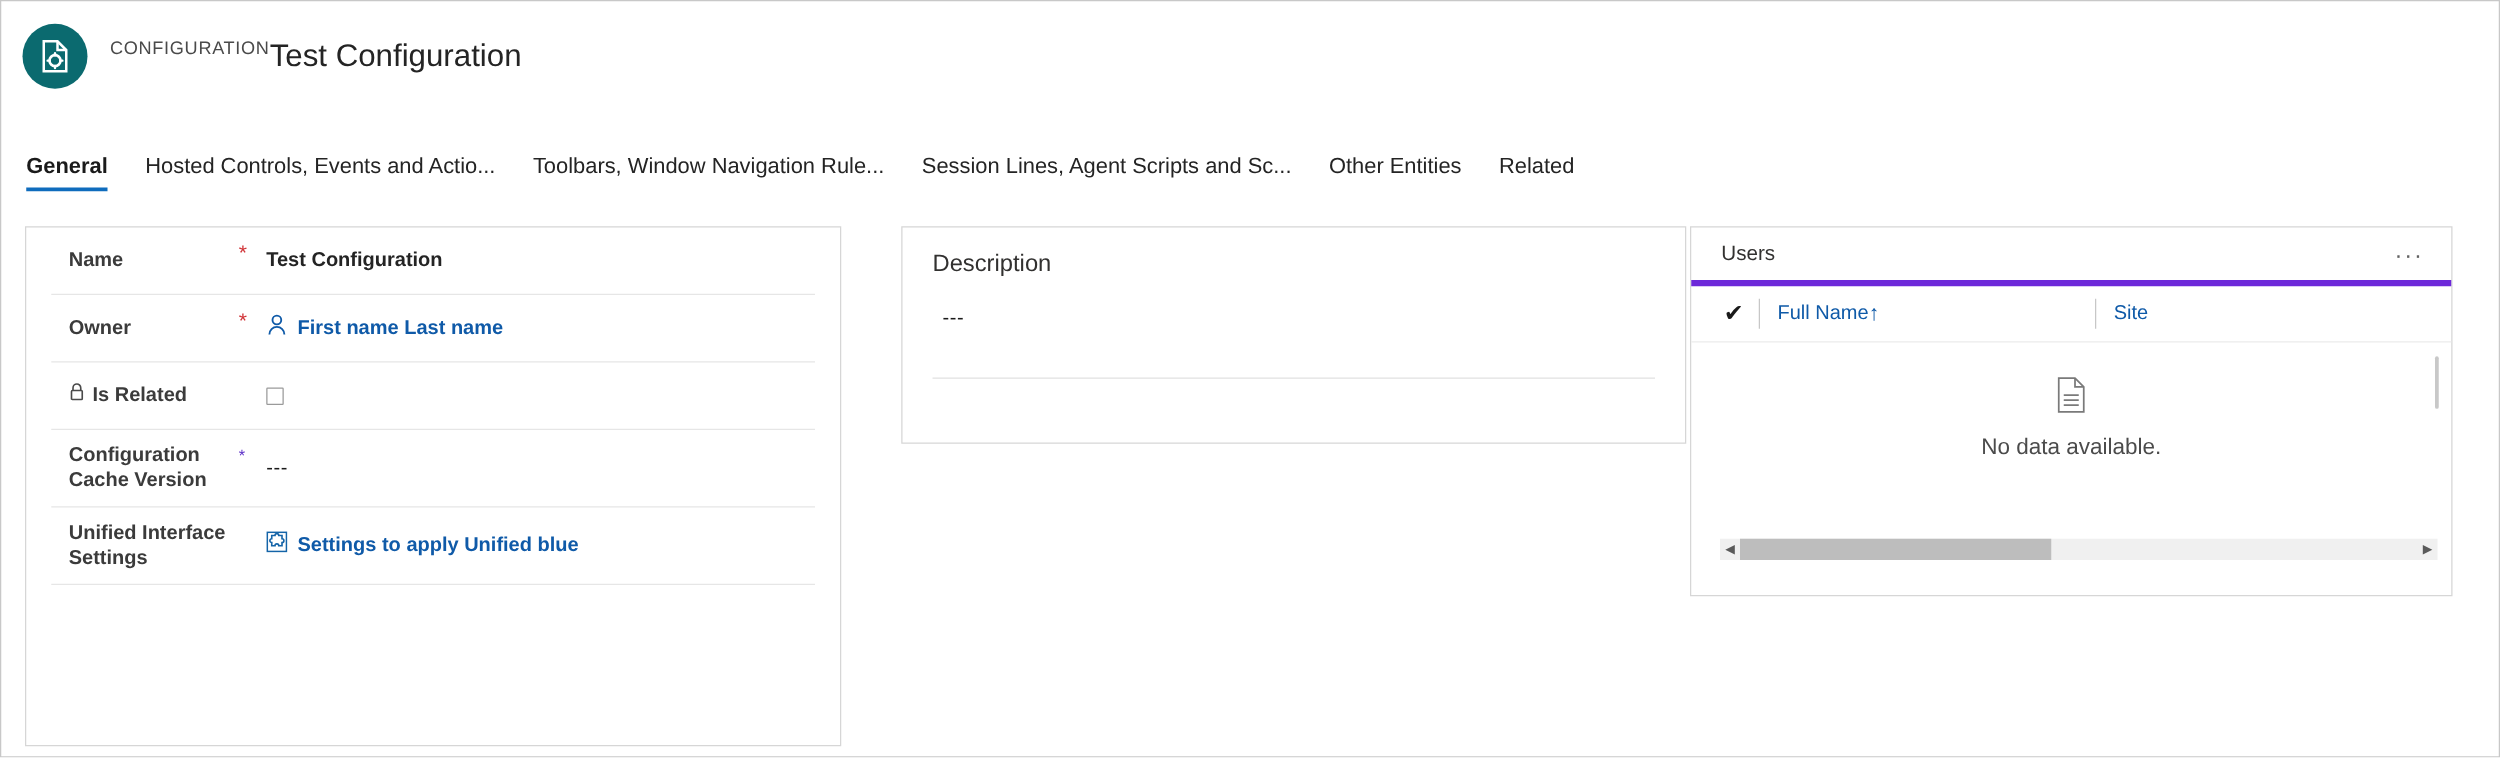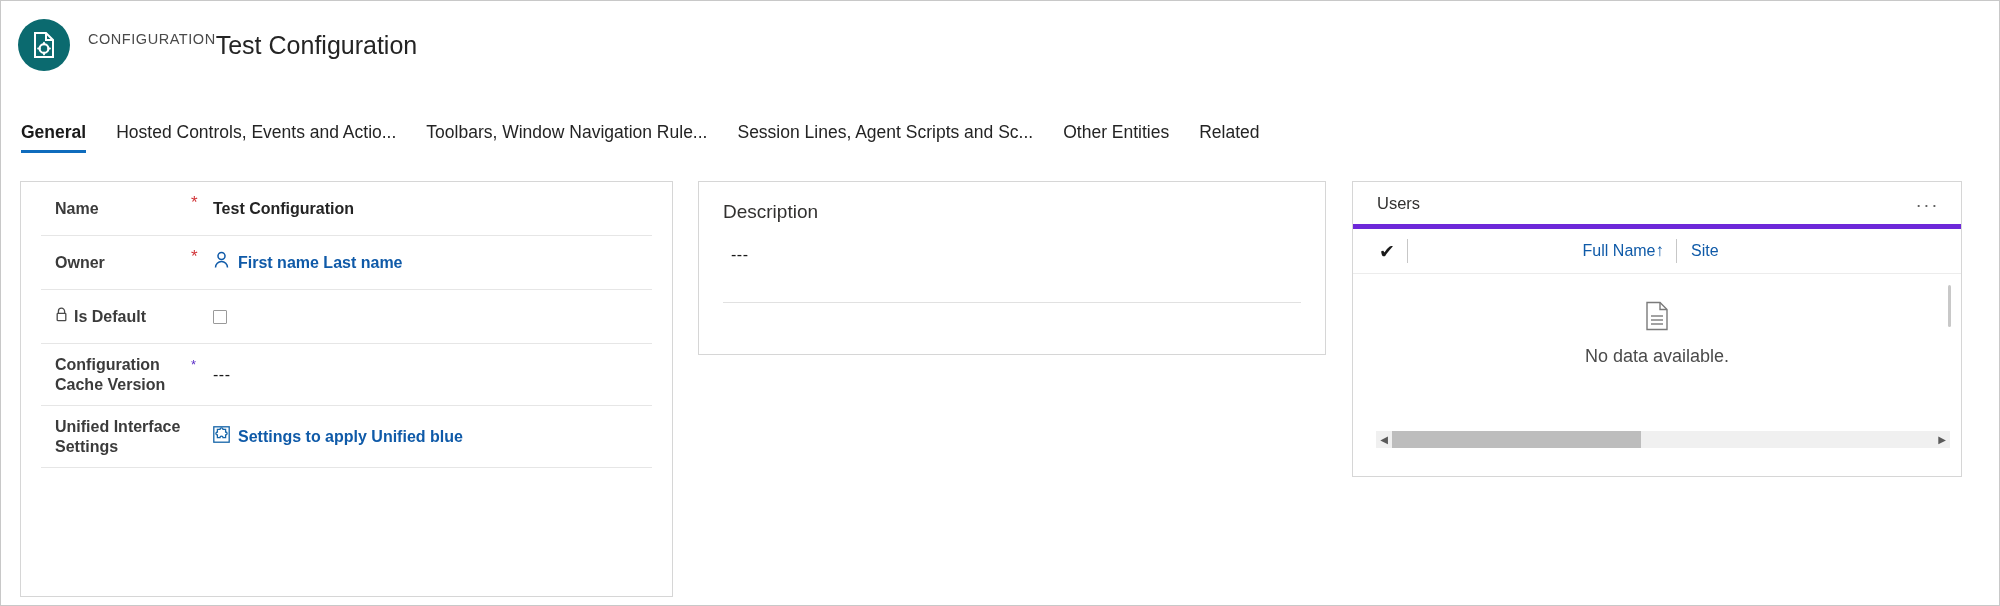--- a/index.html
+++ b/index.html
@@ -59,21 +59,21 @@
     background: #0f6cbd;
   }
 
   
   .card {
     position: absolute;
     background: #ffffff;
     border: 1px solid #d6d6d6;
   }
   #left-card  { left: 19px;   top: 180px; width: 653px; height: 416px; }
-  #desc-card  { left: 697px;  top: 180px; width: 628px; height: 174px; }
+  #desc-card  { left: 720px;  top: 180px; width: 628px; height: 174px; }
   #users-card { left: 1351px; top: 180px; width: 610px; height: 296px; }
 
   
   .form-row {
     position: relative;
     display: flex; align-items: center;
     margin: 0 20px;
     border-bottom: 1px solid #e6e6e6;
     min-height: 54px;
   }
@@ -143,21 +143,21 @@
   }
   .gh-check {
     width: 40px; flex: none; text-align: center;
     font-size: 19px; color: #1a1a1a; line-height: 19px; cursor: pointer;
   }
   .gh-sep { width: 1px; height: 24px; background: #c7c7c7; flex: none; }
   .gh-col {
     display: flex; align-items: center; padding-left: 14px;
     font-size: 16px; color: #0f5aa8; cursor: pointer;
   }
-  .gh-col.fullname { width: 268px; flex: none; justify-content: flex-end; padding-right: 12px; }
+  .gh-col.fullname { width: 268px; flex: none; justify-content: flex-start; padding-right: 12px; }
   .gh-col.site { padding-left: 14px; }
   .sort-arrow { font-size: 17px; color: #0f5aa8; line-height: 16px; }
   .nodata {
     display: flex; flex-direction: column; align-items: center;
     justify-content: center; padding-top: 27px;
   }
   .nodata-text {
     font-size: 18px; color: #4b4b4b; margin-top: 10px; line-height: 22px;
   }
   .hscroll {
@@ -241,21 +241,21 @@
     </div>
 
     <div class="form-row">
       <div class="row-label">
         <span>
           <svg width="13" height="15" viewBox="0 0 13 15" aria-hidden="true">
             <path d="M3.4 6.5 V4.3 a3.1 3.1 0 0 1 6.2 0 V6.5" fill="none" stroke="#4a4a4a" stroke-width="1.3"></path>
             <rect x="2.2" y="6.4" width="8.6" height="7.2" rx="0.7" fill="none" stroke="#4a4a4a" stroke-width="1.3"></rect>
           </svg>
         </span>
-        <span class="lbl-text">Is Default</span>
+        <span class="lbl-text">Is Related</span>
       </div>
       <div class="req blank"></div>
       <div class="row-value">
         <span class="chk"></span>
       </div>
     </div>
 
     <div class="form-row row-tall">
       <div class="row-label">
         <span class="lbl-text">Configuration Cache Version</span>

